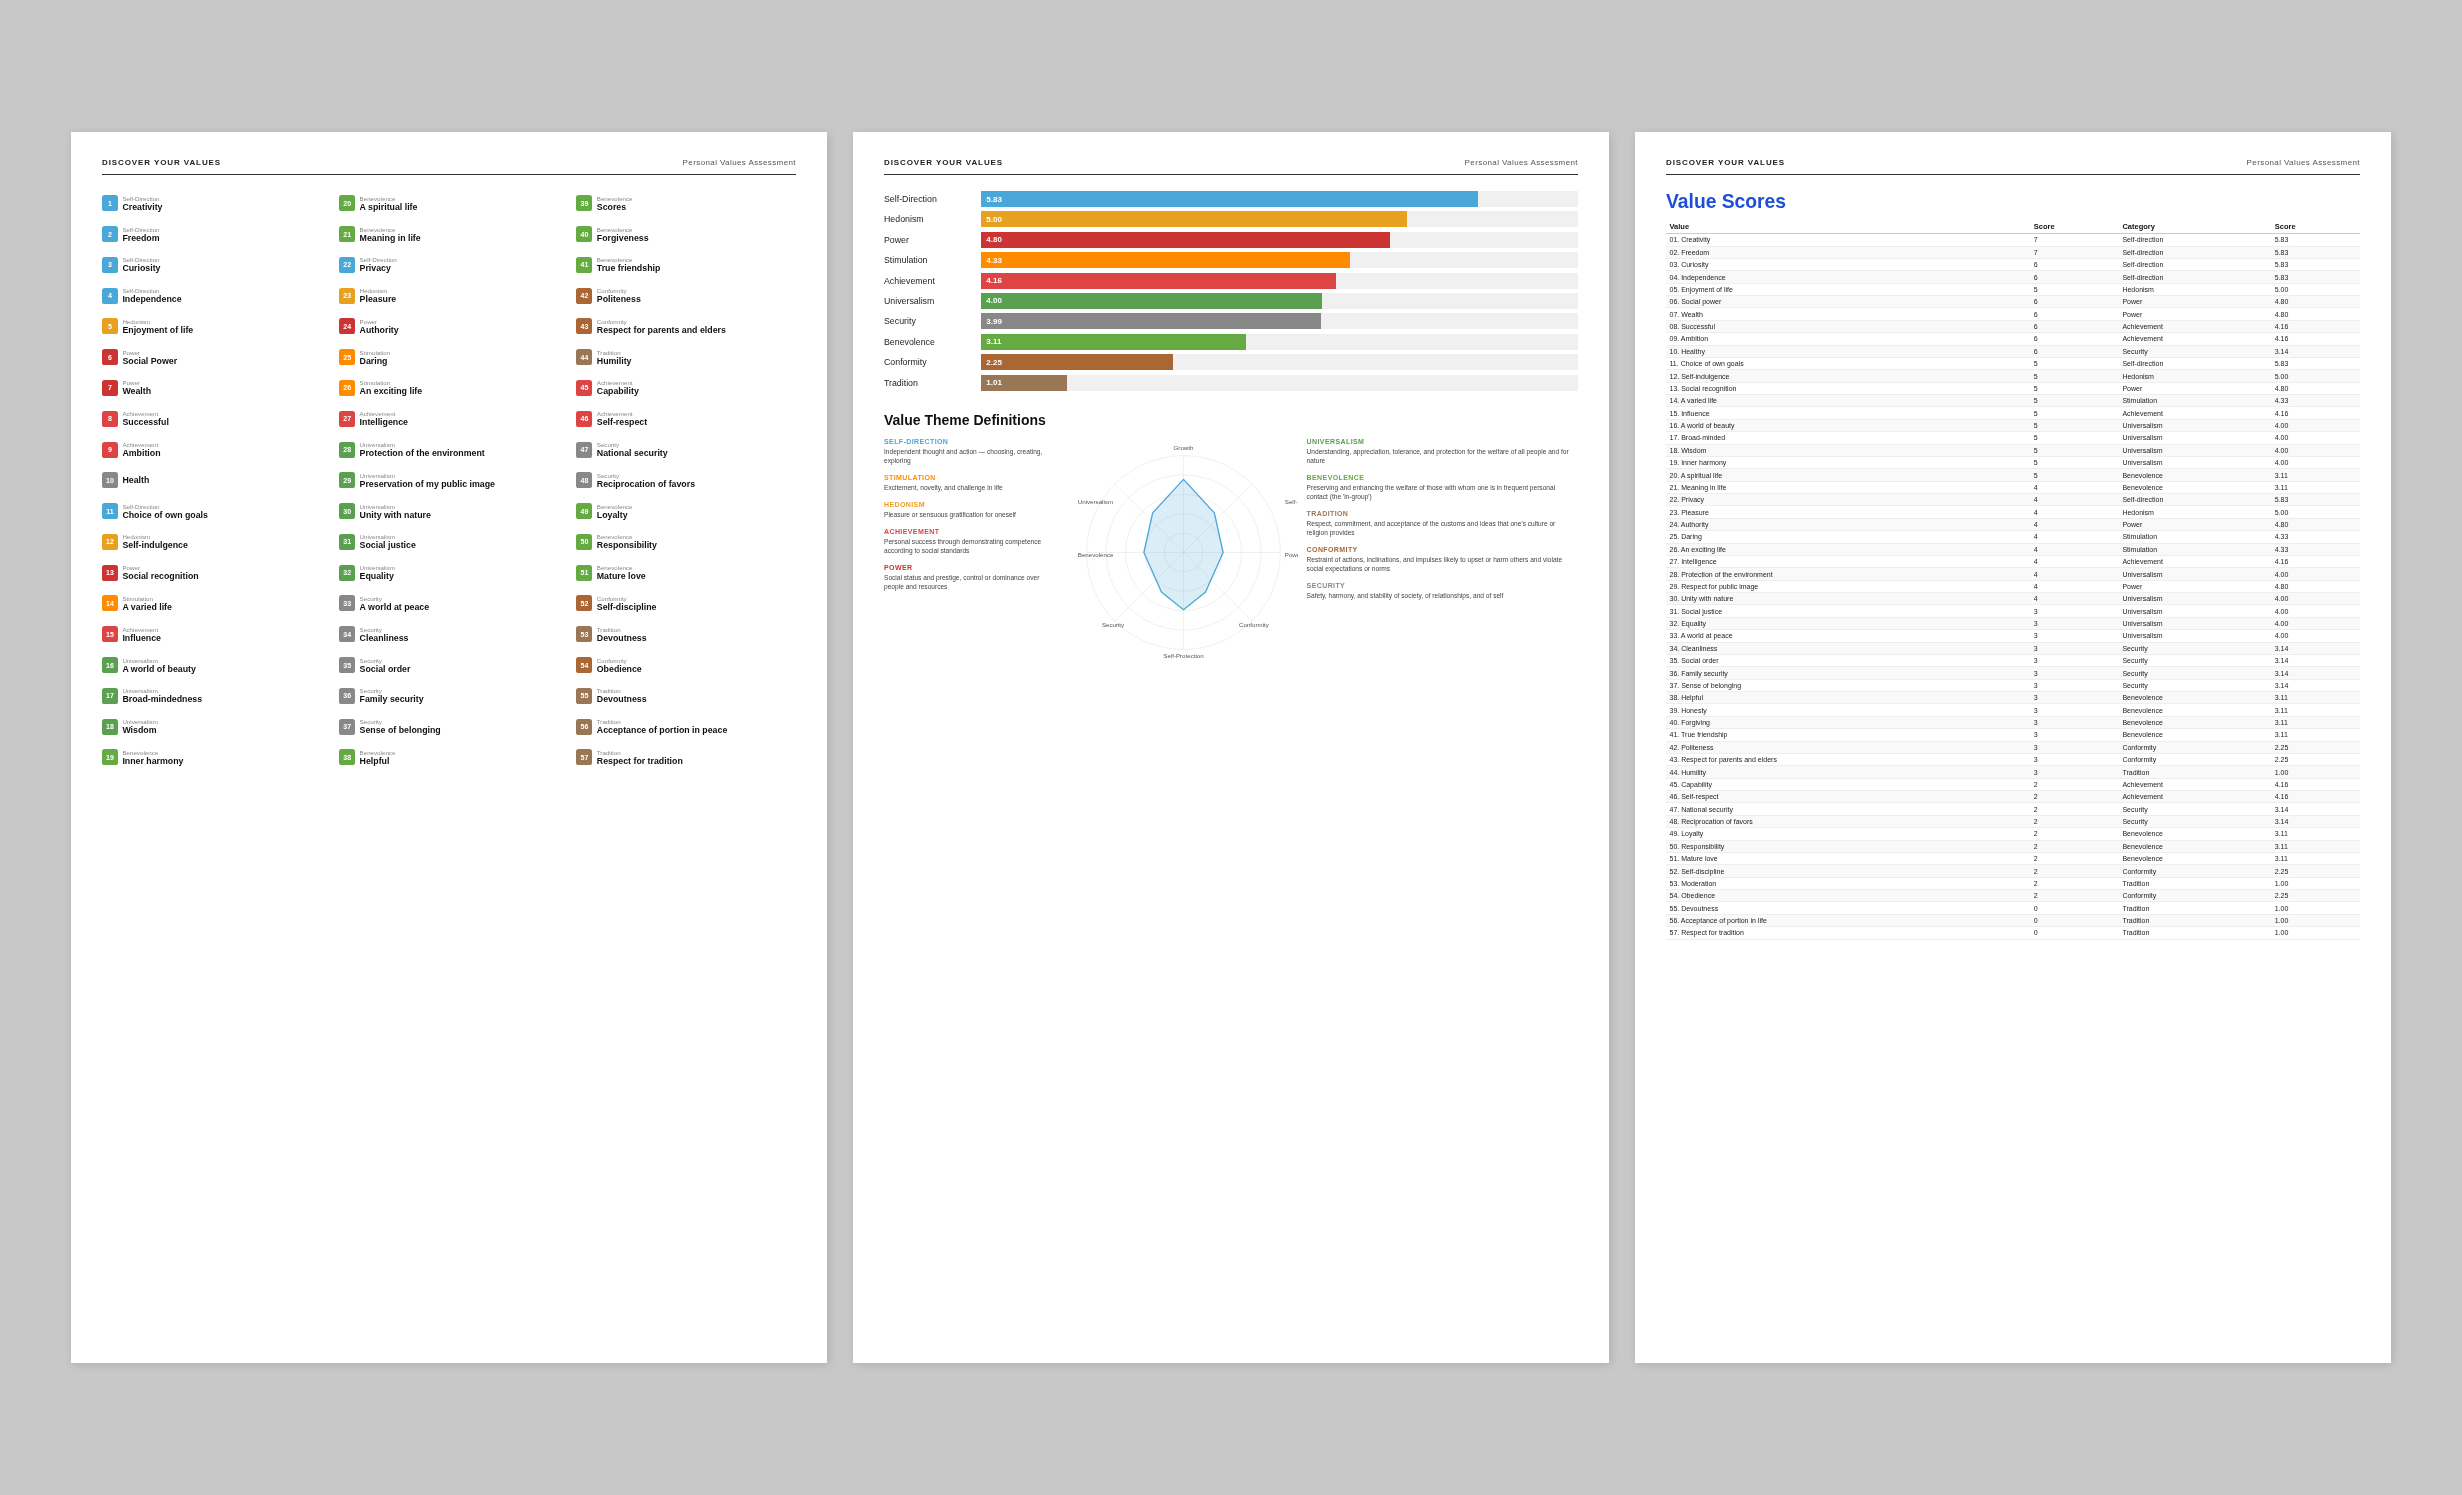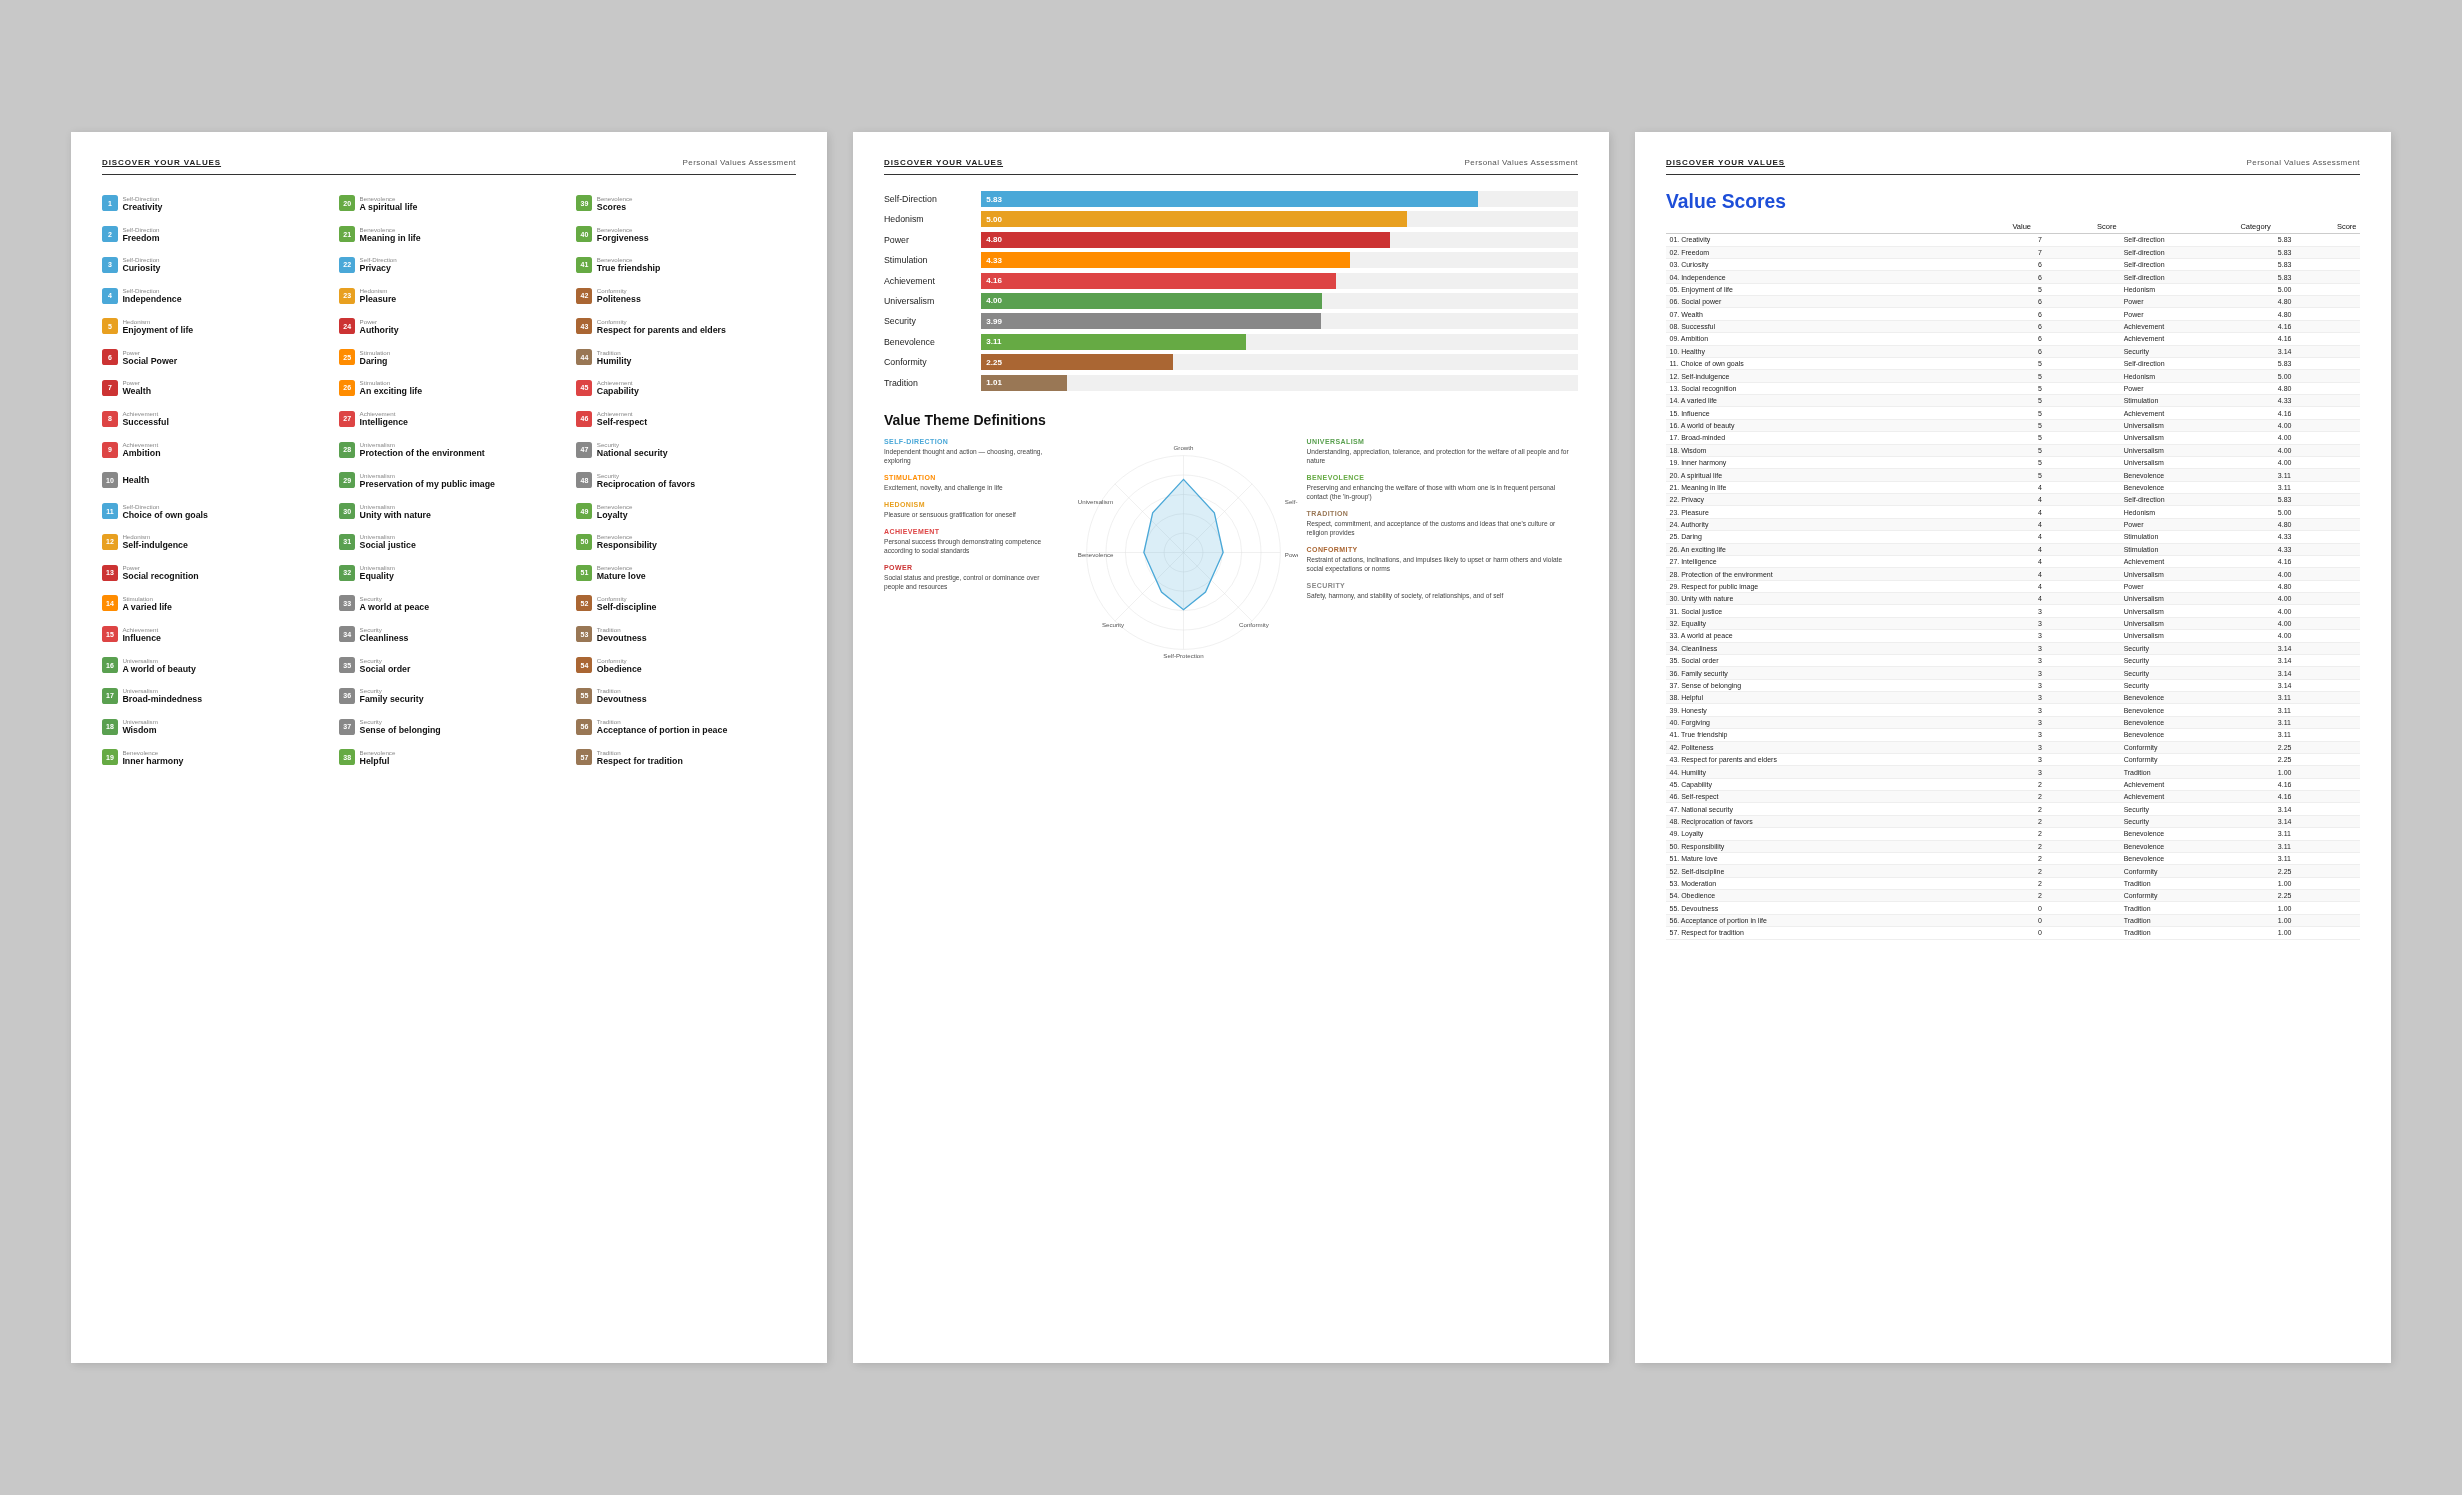--- a/index.html
+++ b/index.html
@@ -31,21 +31,20 @@
       border-bottom: 0.9px solid #333;
       padding-bottom: 7px;
       margin-bottom: 16px;
     }
 
     .page-header .brand {
       font-size: 8px;
       font-weight: bold;
       letter-spacing: 0.9px;
       color: #222;
-      text-decoration: underline;
     }
 
     .page-header .subtitle {
       font-size: 8px;
       color: #555;
       letter-spacing: 0.4px;
     }
 
     
     .page1-title h1 {
@@ -203,22 +202,22 @@
       margin-bottom: 6px;
     }
 
     .scores-table {
       width: 100%;
       border-collapse: collapse;
       font-size: 7px;
     }
 
     .scores-table th {
-      text-align: right;
-      font-weight: normal;
+      text-align: left;
+      font-weight: bold;
       color: #111;
       padding: 2.6px 3.5px;
       border-bottom: 0.9px solid #ccc;
       font-size: 7.5px;
     }
 
     .scores-table td {
       padding: 2.2px 3.5px;
       color: #222;
       border-bottom: 0.9px solid #eee;

